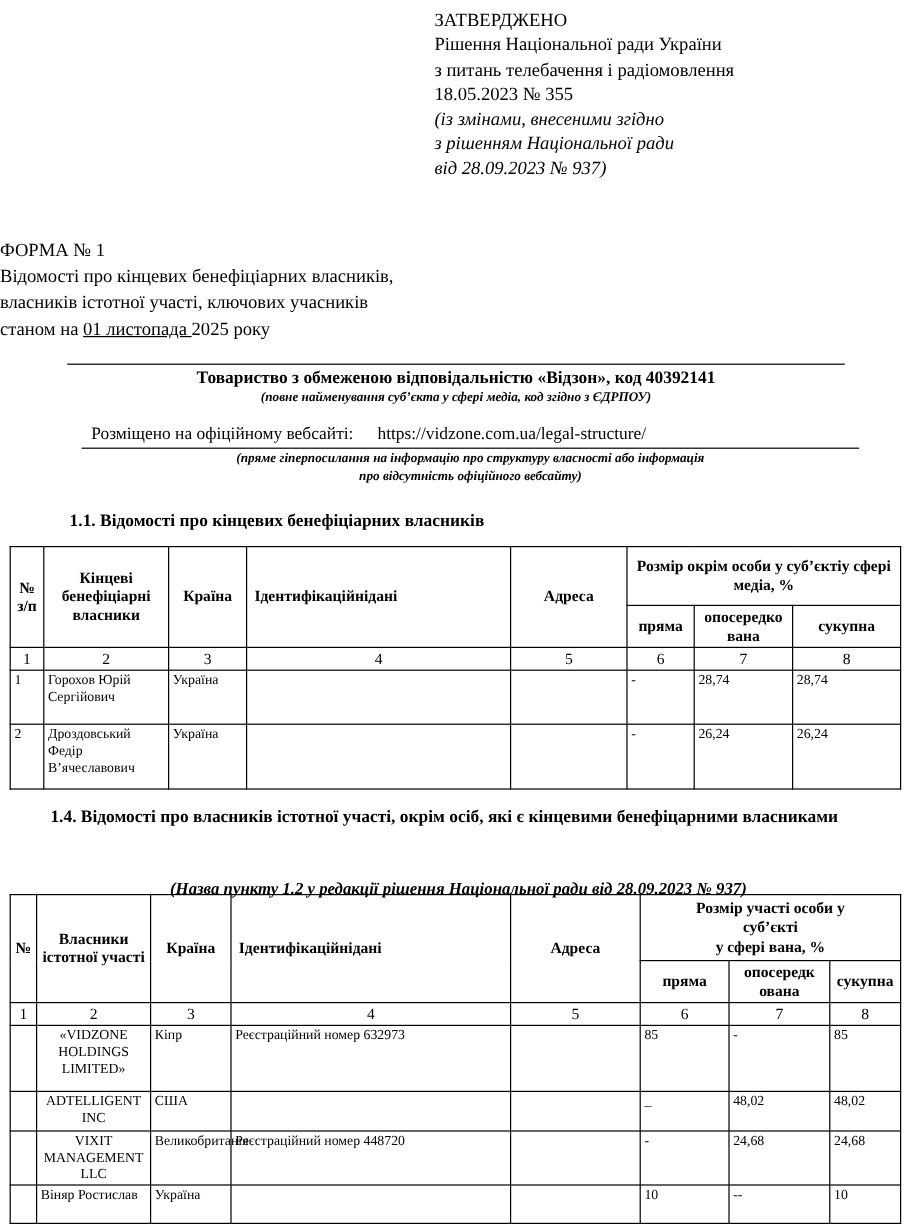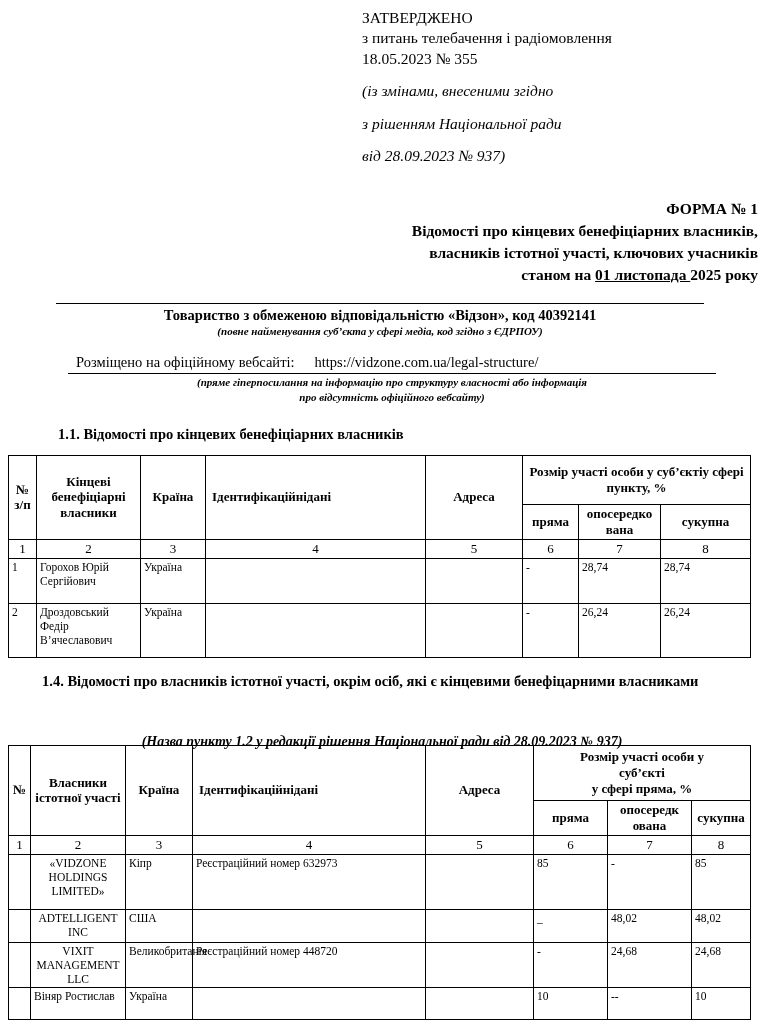--- a/index.html
+++ b/index.html
@@ -19,30 +19,30 @@
   
   .approval-block {
     position: absolute;
     left: 362px;
     top: 8px;
     width: 390px;
     font-size: 15.5px;
     line-height: 1.32;
   }
   .approval-line { white-space: nowrap; }
-  .approval-line.italic { font-style: italic; margin-top: 12px; }
+  .approval-line.italic { font-style: italic; }
 
   
   .form-title-block {
     position: absolute;
     left: 0;
     top: 198px;
     width: 758px;
-    text-align: right;
-    font-weight: bold;
+    text-align: left;
+    font-weight: normal;
     font-size: 15.5px;
     line-height: 1.42;
   }
   .form-title-block .line { display: block; }
   .u-date { text-decoration: underline; }
 
   
   .entity-block {
     position: absolute;
     left: 56px;
@@ -144,20 +144,21 @@
   .cell-left { text-align: left; }
 
   #table-1-1 { left: 8px; top: 455px; width: 742px; }
   #table-1-2 { left: 8px; top: 745px; width: 742px; }
 </style>
 </head>
 <body>
 
 <div class="approval-block">
   <div class="approval-line">ЗАТВЕРДЖЕНО</div>
+  <div class="approval-line">Рішення Національної ради  України</div>
   <div class="approval-line">з питань телебачення і радіомовлення</div>
   <div class="approval-line">18.05.2023 № 355</div>
   <div class="approval-line italic">(із змінами, внесеними згідно</div>
   <div class="approval-line italic">з рішенням Національної ради</div>
   <div class="approval-line italic">від 28.09.2023 № 937)</div>
 </div>
 
 <div class="form-title-block">
   <span class="line">ФОРМА № 1</span>
   <span class="line">Відомості про кінцевих бенефіціарних власників,</span>
@@ -191,21 +192,21 @@
       <col style="width:82px">
       <col style="width:90px">
   </colgroup>
   <thead>
     <tr>
       <th rowspan="2" style="height:66px"><span>№</span><br><span>з/п</span></th>
       <th rowspan="2">Кінцеві бенефіціарні власники</th>
       <th rowspan="2">Країна</th>
       <th rowspan="2" style="text-align:left;padding-left:6px">Ідентифікаційнідані</th>
       <th rowspan="2">Адреса</th>
-      <th colspan="3" style="height:46px">Розмір участі особи у суб’єктіу сфері пункту, %</th>
+      <th colspan="3" style="height:46px">Розмір окрім особи у суб’єктіу сфері медіа, %</th>
     </tr>
     <tr>
       <th style="height:20px">пряма</th>
       <th>опосередко вана</th>
       <th>сукупна</th>
     </tr>
   </thead>
   <tbody>
     <tr>
       <td class="numrow">1</td>
@@ -256,21 +257,21 @@
   <thead>
     <tr>
       <th rowspan="2" style="height:66px">№</th>
       <th rowspan="2">Власники істотної участі</th>
       <th rowspan="2">Країна</th>
       <th rowspan="2" style="text-align:left;padding-left:6px">Ідентифікаційнідані</th>
       <th rowspan="2">Адреса</th>
       <th colspan="3" style="height:52px">
         <span>Розмір участі особи у</span><br>
         <span>суб’єкті</span><br>
-        <span>у сфері пряма, %</span>
+        <span>у сфері вана, %</span>
       </th>
     </tr>
     <tr>
       <th style="height:20px">пряма</th>
       <th>опосередк ована</th>
       <th>сукупна</th>
     </tr>
   </thead>
   <tbody>
     <tr>

